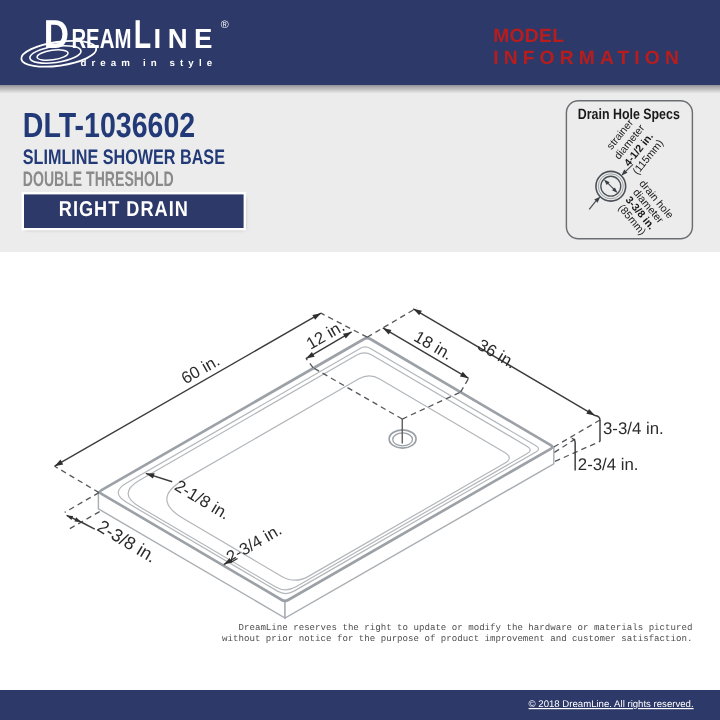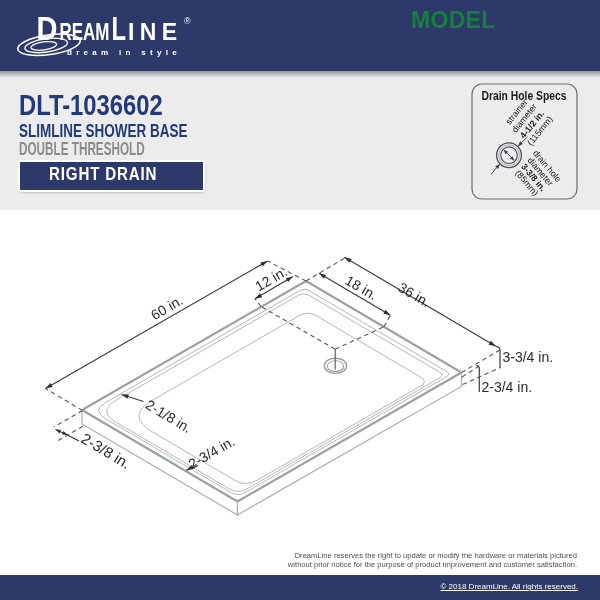--- a/index.html
+++ b/index.html
@@ -10,33 +10,33 @@
 </head>
 <body>
 <div id="page">
 
 <div class="abs" style="left:0;top:71px;width:600px;height:139px;background:#ececec;"></div>
 
 <div class="abs" style="left:0;top:0;width:600px;height:71px;background:#2d3a69;"></div>
 
 <div class="abs" style="left:0;top:71px;width:600px;height:7px;background:linear-gradient(to bottom,rgba(80,80,85,.55),rgba(80,80,85,0));"></div>
 
-<div class="abs" style="left:411px;top:11px;color:#15803d;font-weight:bold;font-size:23px;line-height:18.4px;">
-<span style="letter-spacing:0.3px;">MODEL</span><br></div>
+<div class="abs" style="left:411px;top:22px;color:#b91c1c;font-weight:bold;font-size:16px;line-height:18.4px;">
+<span style="letter-spacing:0.3px;">MODEL</span><br><span style="letter-spacing:4.3px;">INFORMATION</span></div>
 
 <div class="abs" style="left:19px;top:89px;color:#233a78;font-weight:bold;font-size:29px;transform:scaleX(0.82);transform-origin:0 0;white-space:nowrap;">DLT-1036602</div>
 
 <div class="abs" style="left:19px;top:121px;color:#233a78;font-weight:bold;font-size:17.5px;transform:scaleX(0.77);transform-origin:0 0;white-space:nowrap;">SLIMLINE&nbsp;SHOWER&nbsp;BASE</div>
 
 <div class="abs" style="left:19px;top:139px;color:#8a8a8a;font-weight:bold;font-size:17.5px;transform:scaleX(0.67);transform-origin:0 0;white-space:nowrap;">DOUBLE THRESHOLD</div>
 
 <div class="abs" style="left:19.5px;top:162px;width:183px;height:28px;background:#2d3a69;box-shadow:0 0 0 2px #fff,1px 2px 3px rgba(0,0,0,.35);"></div>
 <div class="abs" style="left:49px;top:163.5px;color:#fff;font-weight:bold;font-size:18px;letter-spacing:1px;transform:scaleX(0.84);transform-origin:0 0;white-space:nowrap;">RIGHT DRAIN</div>
 
-<div class="abs" style="right:23px;top:551px;width:420px;text-align:right;color:#4f4f4f;font-size:7.6px;line-height:9px;">DreamLine reserves the right to update or modify the hardware or materials pictured<br>without prior notice for the purpose of product improvement and customer satisfaction.</div>
+<div class="abs" style="right:23px;top:520px;width:420px;text-align:right;color:#4f4f4f;font-size:7.6px;line-height:9px;font-family:Liberation Mono, monospace;">DreamLine reserves the right to update or modify the hardware or materials pictured<br>without prior notice for the purpose of product improvement and customer satisfaction.</div>
 
 <div class="abs" style="left:0;top:575px;width:600px;height:25px;background:#2d3a69;"></div>
 
 <div class="abs" style="right:22px;top:582px;color:#fff;font-size:8px;text-decoration:underline;">© 2018 DreamLine. All rights reserved.</div>
 <svg class="abs" style="left:0;top:0;" width="600" height="600" viewBox="0 0 600 600">
 
 <g stroke="#fff" fill="none">
 <ellipse cx="49" cy="44.8" rx="31.5" ry="9.9" stroke-width="1.5" transform="rotate(-8 49 44.8)"></ellipse>
 <ellipse cx="46.2" cy="45.4" rx="21.5" ry="6.7" stroke-width="1.35" transform="rotate(-8 46.2 45.4)"></ellipse>
 <ellipse cx="43.8" cy="45.9" rx="13" ry="4" stroke-width="1.25" transform="rotate(-8 43.8 45.9)"></ellipse>

